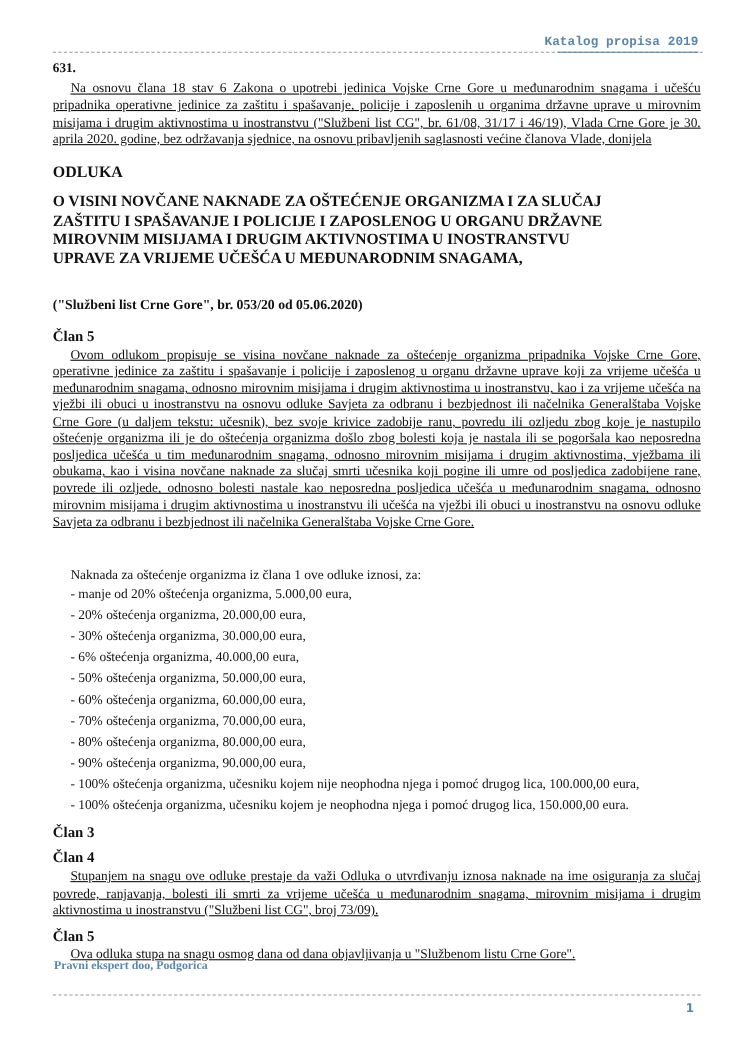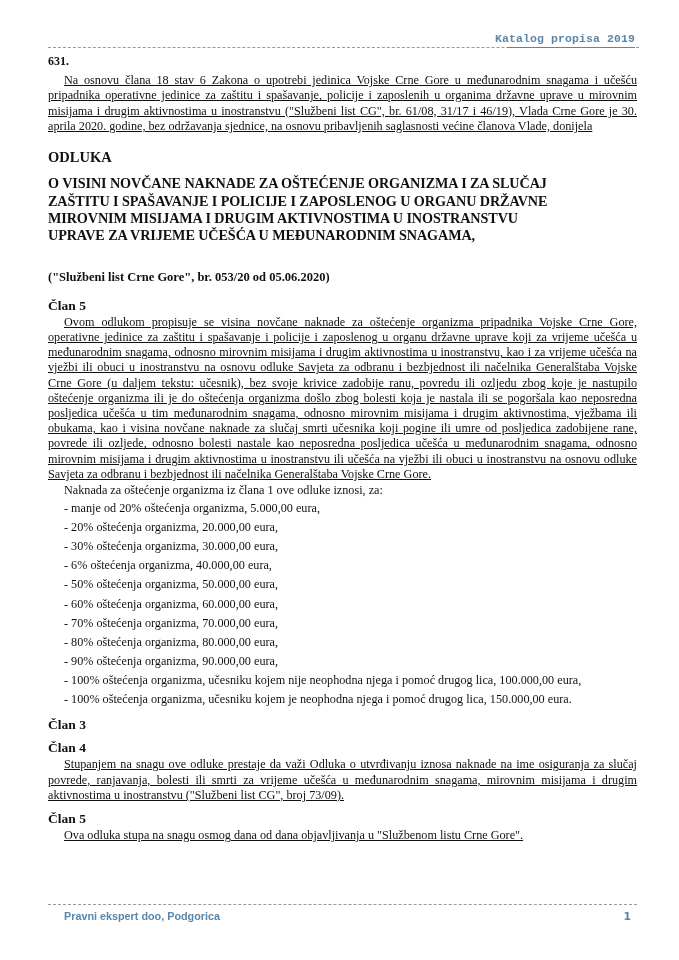--- a/index.html
+++ b/index.html
@@ -30,30 +30,29 @@
   .odluka { font-size: 14.5px; margin: 16px 0 10px 0; }
   .title {
     font-size: 14.2px; line-height: 17.3px; margin: 0 0 26px 0;
     letter-spacing: -0.1px;
   }
   .gazette { font-size: 12.5px; margin: 0 0 10px 0; }
   .clan { font-size: 13.5px; margin: 8px 0 2px 0; }
   .clan.first { margin-top: 12px; }
   .list { margin: 0; padding-left: 16px; }
   .list div { line-height: 19.1px; }
-  .list .intro { line-height: 17px; }
+  .list .intro { line-height: 17px; margin-top: 32px; }
   .footer-line {
     position: absolute; left: 48px; right: 42px; top: 904px;
     border-top: 1px dashed #9a9a9a;
   }
   .footer-left {
-    position: absolute; left: 49px; top: 910px;
-    font-family: Liberation Sans, sans-serif; font-weight: bold; font-size: 10.8px;
+    position: absolute; left: 49px; top: 872px;
+    font-family: Liberation Serif, serif; font-weight: bold; font-size: 10.8px;
     color: #5b86a8;
-    margin-left: 15px;
   }
   .footer-right {
     position: absolute; right: 48px; top: 910px;
     font-family: "DejaVu Sans", sans-serif; font-weight: bold; font-size: 10.8px;
     color: #5b86a8;
   }
 </style>
 </head>
 <body>
 

